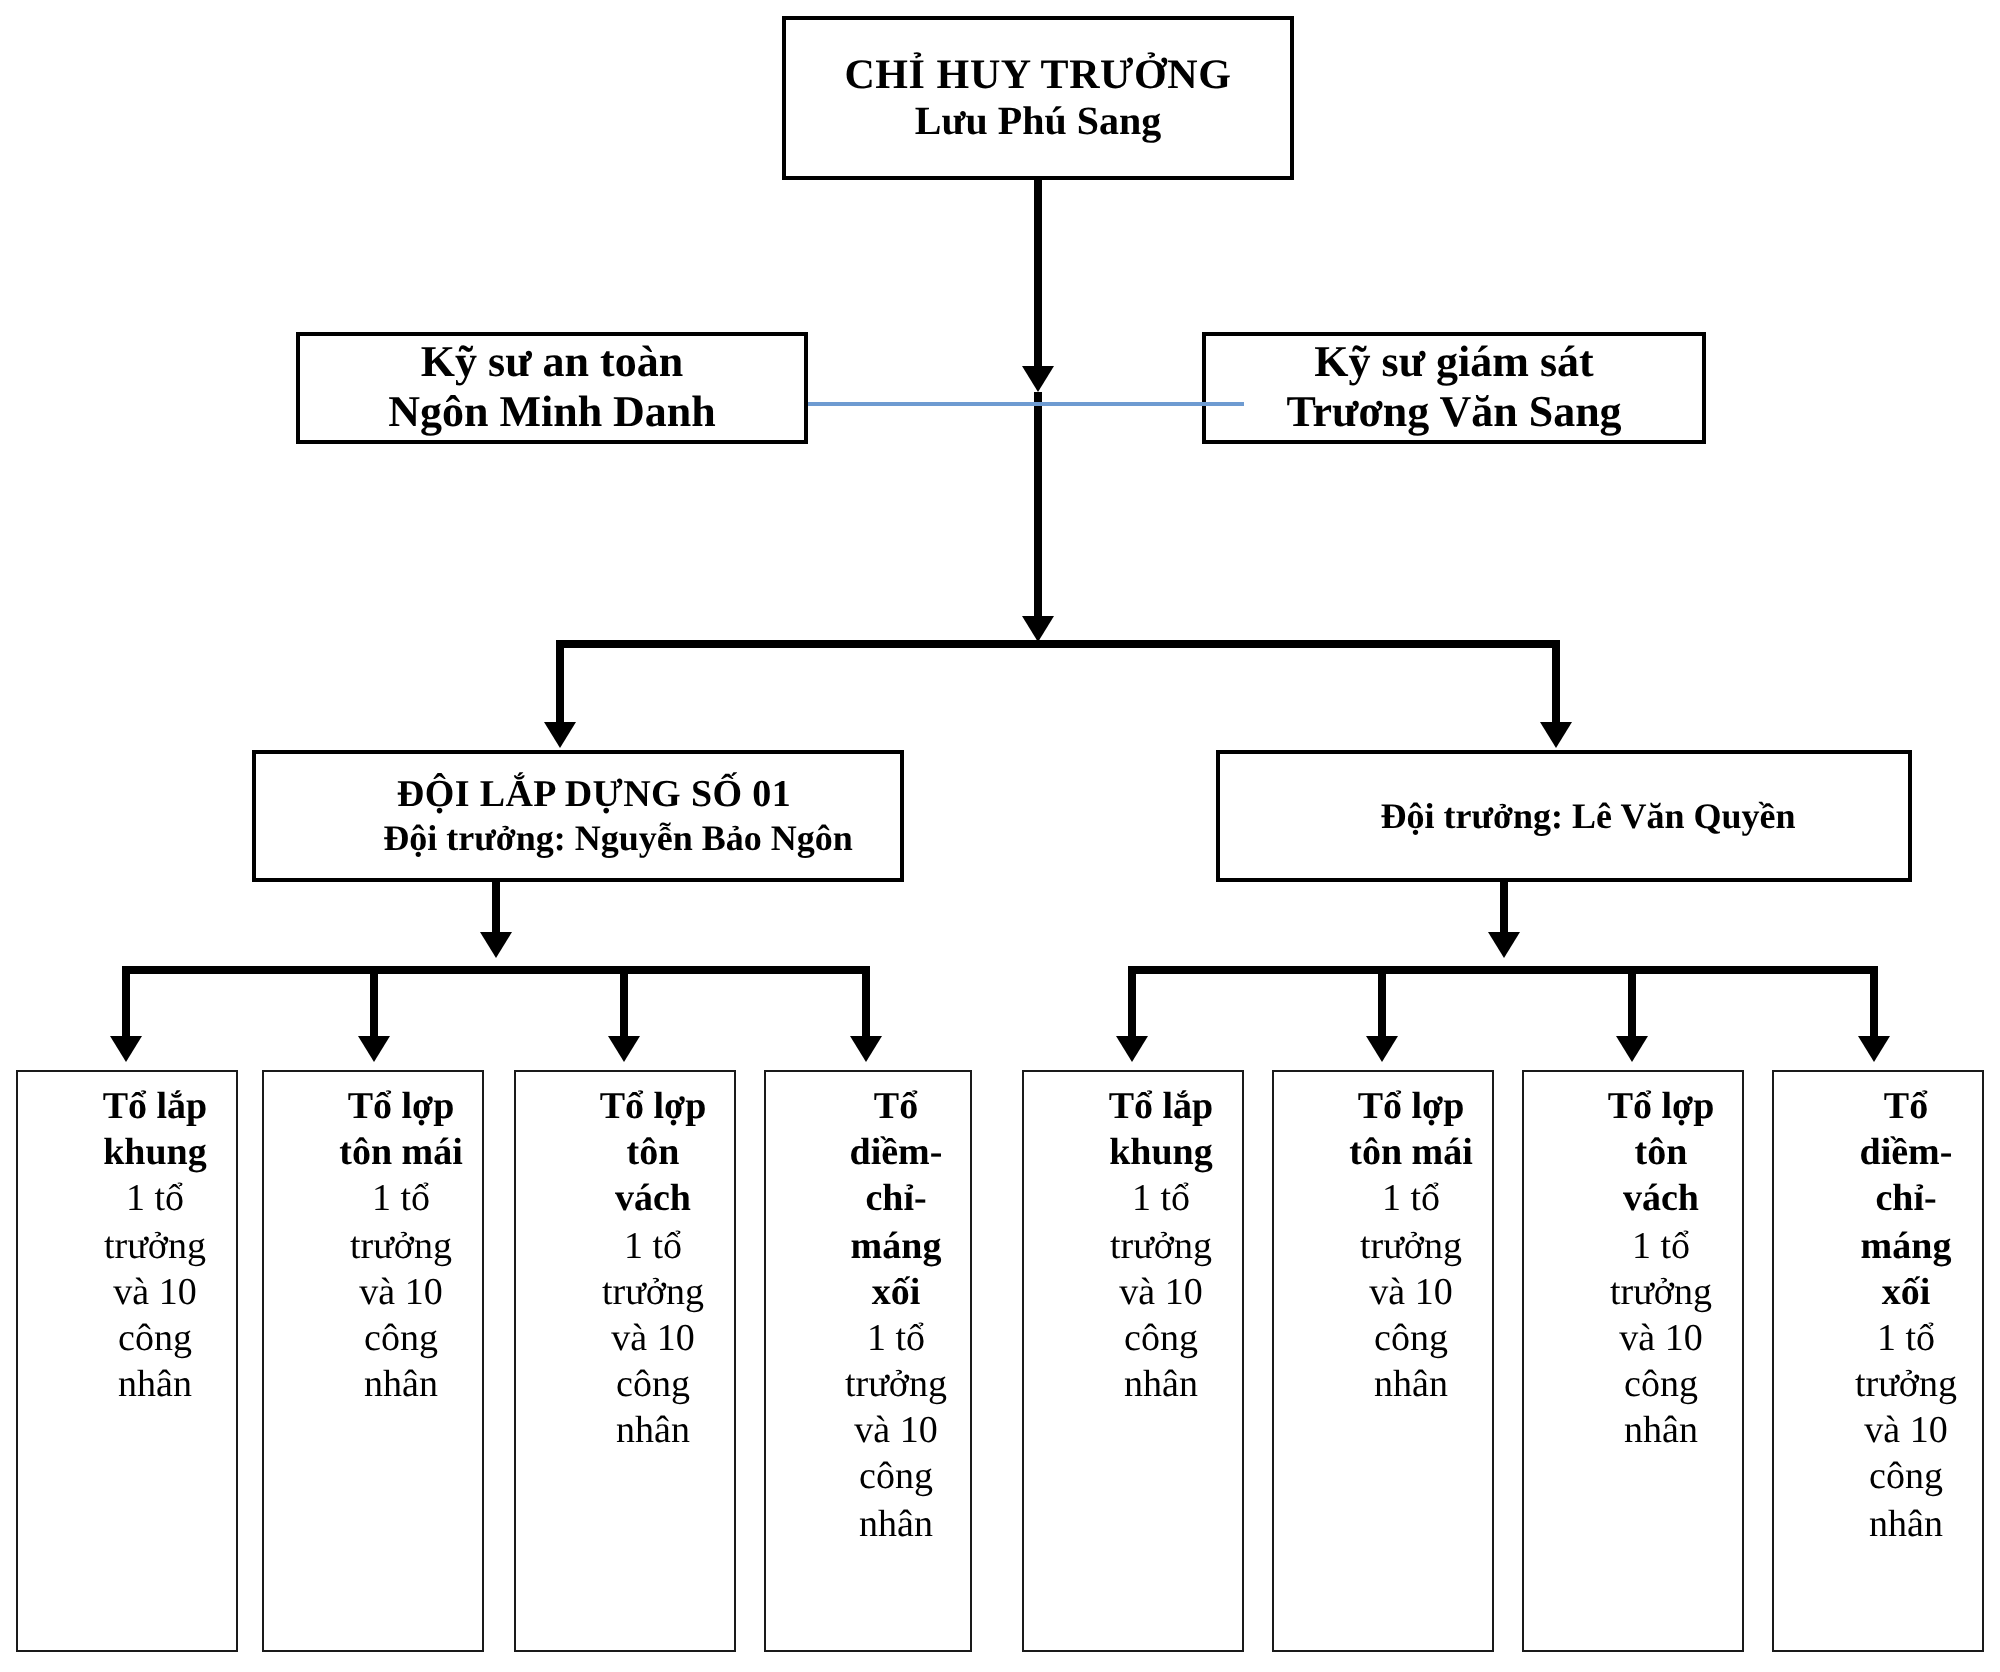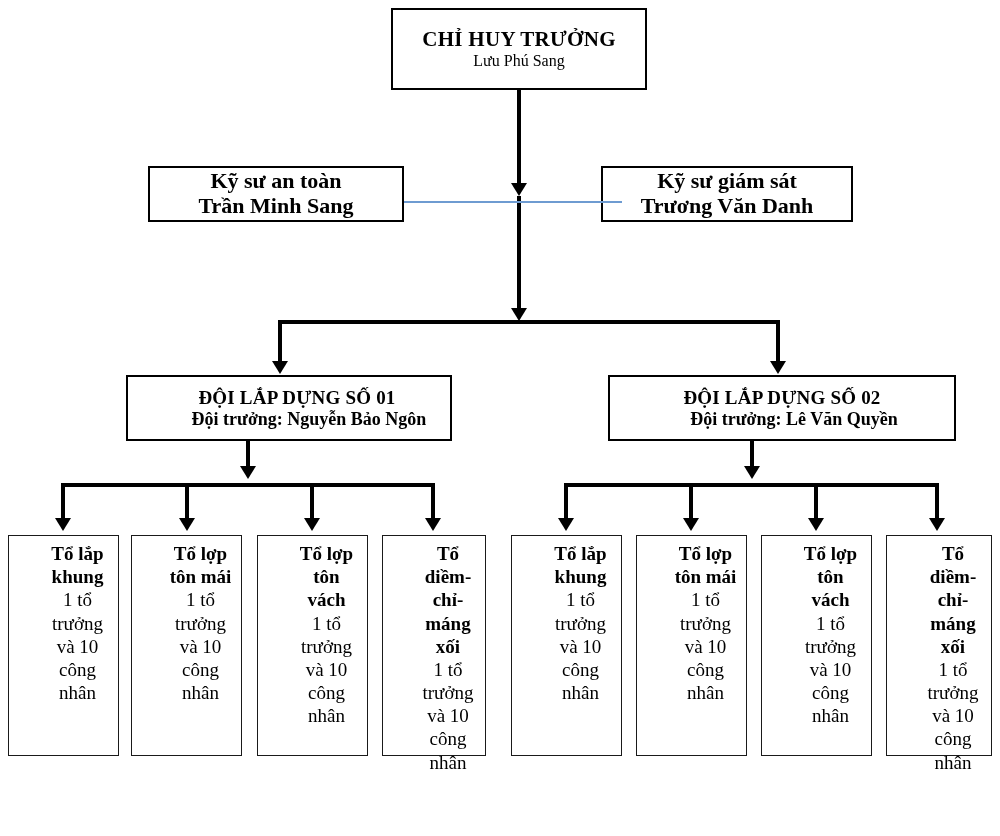--- a/index.html
+++ b/index.html
@@ -23,38 +23,38 @@
     align-items:center;
     justify-content:center;
     text-align:center;
     z-index:5;
   }
   .box .ln{display:block;line-height:1.12;white-space:nowrap;}
 
   
   #box-commander{left:391px;top:8px;width:256px;height:82px;}
   #box-commander .t1{font-weight:bold;font-size:21px;letter-spacing:.3px;}
-  #box-commander .t2{font-weight:normal;font-size:16px;}
+  #box-commander .t2{font-weight:bold;font-size:20px;}
 
   
   .eng{height:56px;}
   #box-safety-engineer{left:148px;top:166px;width:256px;}
   #box-supervisor-engineer{left:601px;top:166px;width:252px;}
   .eng .t1,.eng .t2{font-weight:bold;font-size:22px;}
 
   
   .team{height:66px;}
   #box-team-01{left:126px;top:375px;width:326px;padding-left:16px;}
   #box-team-02{left:608px;top:375px;width:348px;}
   .team .t1{font-weight:bold;font-size:19px;letter-spacing:.2px;}
   .team .t2{font-weight:bold;font-size:18px;margin-left:24px;}
 
   
   .leaf{
-    top:535px;height:221px;
+    top:535px;height:291px;
     border:1.6px solid #1a1a1a;
     justify-content:flex-start;
     padding-top:6px;
     padding-left:28px;
   }
   .leaf .title{font-weight:bold;font-size:19px;line-height:1.22;}
   .leaf .detail{font-weight:normal;font-size:19px;line-height:1.22;text-align:center;}
 
   #leaf-l1{left:8px;width:111px;}
   #leaf-l2{left:131px;width:111px;}
@@ -121,35 +121,34 @@
   <div class="vline" style="left:935px;top:483px;height:37px;"></div>
   <div class="arrow" style="left:929px;top:518px;"></div>
 
   <div class="box" id="box-commander">
     <span class="ln t1">CHỈ HUY TRƯỞNG</span>
     <span class="ln t2">Lưu Phú Sang</span>
   </div>
 
   <div class="box eng" id="box-safety-engineer">
     <span class="ln t1">Kỹ sư an toàn</span>
-    <span class="ln t2">Trần Minh Sang</span>
+    <span class="ln t2">Ngôn Minh Danh</span>
   </div>
 
   <div class="box eng" id="box-supervisor-engineer">
     <span class="ln t1">Kỹ sư giám sát</span>
-    <span class="ln t2">Trương Văn Danh</span>
+    <span class="ln t2">Trương Văn Sang</span>
   </div>
 
   <div class="box team" id="box-team-01">
     <span class="ln t1">ĐỘI LẮP DỰNG SỐ 01</span>
     <span class="ln t2">Đội trưởng: Nguyễn Bảo Ngôn</span>
   </div>
 
   <div class="box team" id="box-team-02">
-    <span class="ln t1">ĐỘI LẮP DỰNG SỐ 02</span>
     <span class="ln t2">Đội trưởng: Lê Văn Quyền</span>
   </div>
 
   <div class="box leaf" id="leaf-l1">
       <span class="ln title">Tổ lắp</span>
       <span class="ln title">khung</span>
       <span class="ln detail">1 tổ</span>
       <span class="ln detail">trưởng</span>
       <span class="ln detail">và 10</span>
       <span class="ln detail">công</span>

